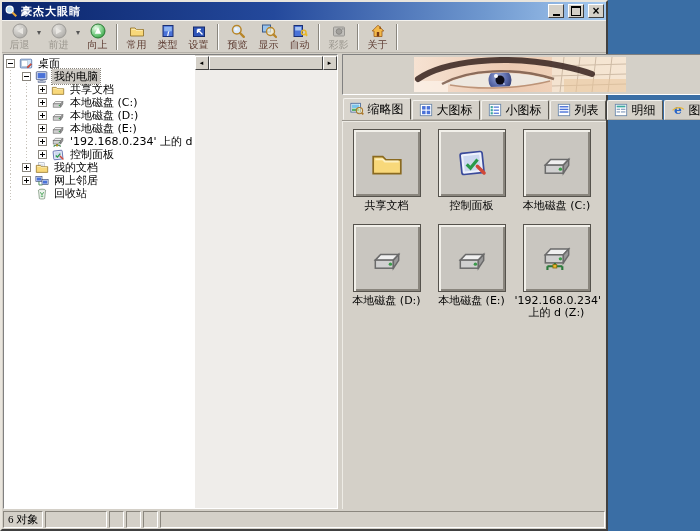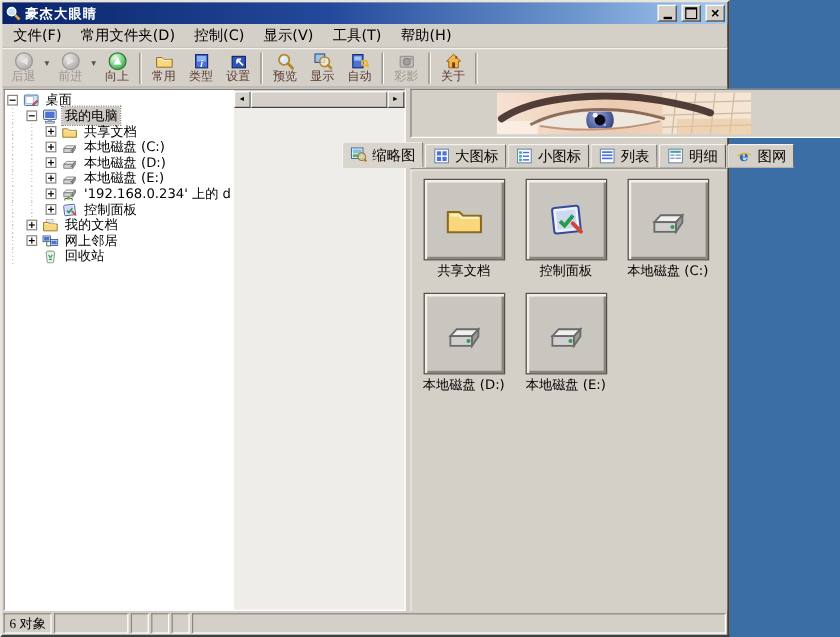--- a/index.html
+++ b/index.html
@@ -55,21 +55,21 @@
 
   .right-pane{flex:1;display:flex;flex-direction:column;min-width:0;padding-top:1px;}
 
   
   .banner-row{flex:0 0 41px;display:flex;}
   .banner-panel{flex:0 0 364px;position:relative;border:1px solid;border-color:#808080 #fff #fff #808080;background:#d4d0c8;overflow:hidden;}
   .banner-eye{position:absolute;left:71px;top:2px;width:212px;height:35px;}
   .banner-right{flex:1;margin-left:3px;border-left:1px solid #8a867e;border-top:1px solid #f0eee8;background:#d4d0c8;}
 
   
-  .tabbar{flex:0 0 24px;display:flex;align-items:flex-end;padding:3px 0 0 1px;justify-content:center;}
+  .tabbar{flex:0 0 24px;display:flex;align-items:flex-end;padding:3px 0 0 1px;}
   .tab{display:flex;align-items:center;gap:4px;height:20px;padding:0 6px;font-size:12px;background:#d4d0c8;border:1px solid;border-color:#f4f2ee #5a564e #b4b0a8 #f4f2ee;border-radius:2px 2px 0 0;margin-right:1px;white-space:nowrap;}
   .tab .icon{width:14px;height:14px;}
   .tab.active{height:22px;background:#d9d5cd;border-bottom-color:#d9d5cd;position:relative;z-index:2;}
 
   
   .content{flex:1;background:#d4d0c8;border-top:1px solid #9a968e;box-shadow:inset 1px 1px 0 #eeece6;padding:8px 0 0 3px;display:flex;flex-wrap:wrap;align-content:flex-start;}
   .thumb-item{width:84px;margin:0 1px 12px 0;display:flex;flex-direction:column;align-items:center;}
   .thumb-tile{width:68px;height:68px;background:#c9c6c0;border:1px solid #55524c;box-shadow:inset 2px 2px 0 #f2f0ea,inset -2px -2px 0 #8a867e;display:flex;align-items:center;justify-content:center;}
   .thumb-tile .icon{width:34px;height:34px;}
   .thumb-label{margin-top:3px;font-size:11px;line-height:12px;text-align:center;max-width:84px;color:#000;}
@@ -117,28 +117,20 @@
           <circle cx="6.5" cy="6.5" r="4" fill="#bfe0f8" stroke="#fff" stroke-width="1.4"></circle>
           <line x1="9.6" y1="9.6" x2="14" y2="14" stroke="#e8a83a" stroke-width="2.4"></line>
         </svg>
     </span>
     <span class="title-text">豪杰大眼睛</span>
     <button class="win-btn btn-min"></button>
     <button class="win-btn btn-max"></button>
     <button class="win-btn btn-close"></button>
   </div>
 
-  <div class="menubar">
-      <div class="menu-item">文件(F)</div>
-      <div class="menu-item">常用文件夹(D)</div>
-      <div class="menu-item">控制(C)</div>
-      <div class="menu-item">显示(V)</div>
-      <div class="menu-item">工具(T)</div>
-      <div class="menu-item">帮助(H)</div>
-    </div>
 
   <div class="toolbar">
       <button class="tb-btn disabled">
         <span class="icon">
           <svg viewBox="0 0 16 16">
             <circle cx="8" cy="8" r="7" fill="url(#gn)" stroke="#2a7a34"></circle>
             <path d="M11 4.8 L5.2 8 L11 11.2 Z" fill="#fff"></path>
           </svg>
         </span>
         <span class="tb-label">后退</span>
@@ -606,20 +598,37 @@
                     <polygon points="2.5,6.5 5,3.8 13.5,3.8 11,6.5" fill="#f0f0f0" stroke="#6a6a6a" stroke-width=".7"></polygon>
                     <rect x="2.5" y="6.5" width="8.5" height="3.8" fill="#d0d0d0" stroke="#6a6a6a" stroke-width=".7"></rect>
                     <polygon points="11,6.5 13.5,3.8 13.5,6.6 11,10.3" fill="#9a9a9a" stroke="#6a6a6a" stroke-width=".7"></polygon>
                     <circle cx="9.6" cy="8.4" r=".8" fill="#3a9a4a"></circle>
                   </g>
                 </svg>
               </span>
             </div>
             <span class="thumb-label">本地磁盘 (E:)</span>
           </div>
+          <div class="thumb-item">
+            <div class="thumb-tile">
+              <span class="icon">
+                <svg viewBox="0 0 16 16">
+                  <g transform="translate(0,0)">
+                    <polygon points="2.5,6.5 5,3.8 13.5,3.8 11,6.5" fill="#f0f0f0" stroke="#6a6a6a" stroke-width=".7"></polygon>
+                    <rect x="2.5" y="6.5" width="8.5" height="3.8" fill="#d0d0d0" stroke="#6a6a6a" stroke-width=".7"></rect>
+                    <polygon points="11,6.5 13.5,3.8 13.5,6.6 11,10.3" fill="#9a9a9a" stroke="#6a6a6a" stroke-width=".7"></polygon>
+                    <circle cx="9.6" cy="8.4" r=".8" fill="#3a9a4a"></circle>
+                  </g>
+                  <path d="M7 10.3 v1.6 M3.5 11.9 h7 M3.5 11.9 v1.8 M10.5 11.9 v1.8" stroke="#2a7a3a" stroke-width="1" fill="none"></path>
+                  <rect x="6.1" y="11.1" width="1.8" height="1.6" fill="#e8b82a" stroke="#8a6a10" stroke-width=".4"></rect>
+                </svg>
+              </span>
+            </div>
+            <span class="thumb-label">'192.168.0.234' 上的 d (Z:)</span>
+          </div>
         </div>
 
     </div>
   </div>
 
   <div class="statusbar">
     <div class="status-cell sc-0">6 对象</div>
     <div class="status-cell sc-1"></div>
     <div class="status-cell sc-s"></div>
     <div class="status-cell sc-s"></div>

